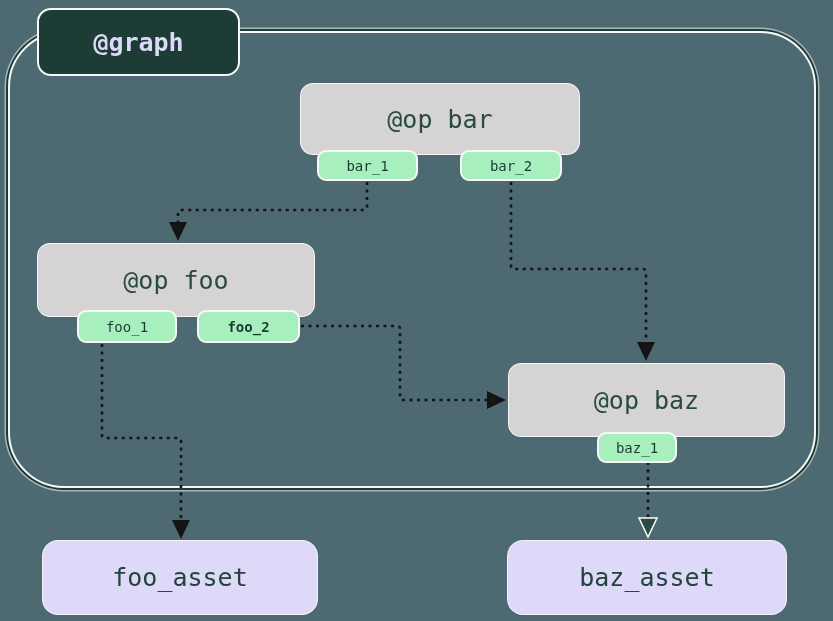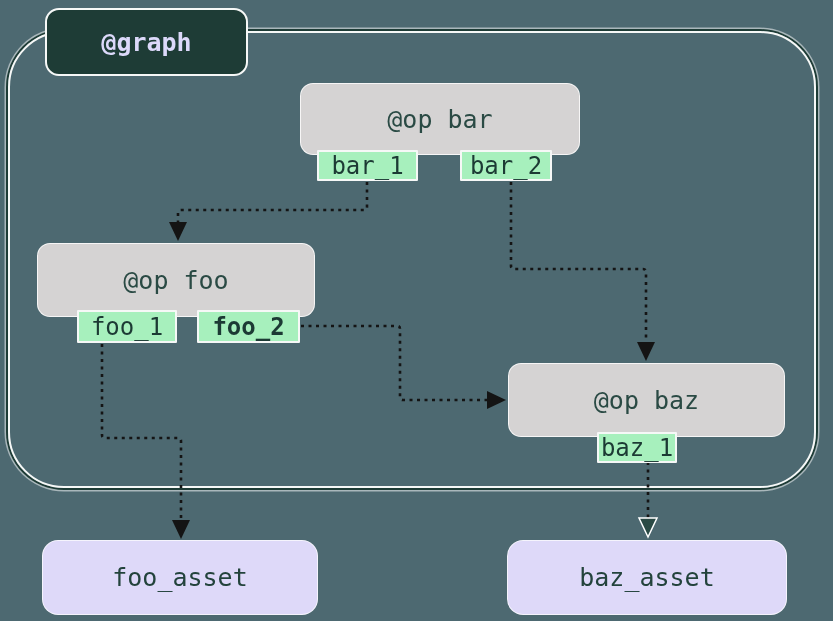--- a/index.html
+++ b/index.html
@@ -41,45 +41,44 @@
     position:absolute;
     left:37px;top:8px;width:203px;height:68px;
     background:var(--dark-green);
     border:2.5px solid var(--border-white);
     border-radius:14px;
     box-sizing:border-box;
     display:flex;align-items:center;justify-content:center;
     color:var(--label-text);
     font-size:25px;font-weight:bold;
     z-index:3;
-    margin-left:8px;
   }
   .op-node{
     position:absolute;
     z-index:3;
   }
   .op-box{
     position:absolute;left:0;top:0;right:0;
     background:var(--node-gray);
     border:1.5px solid rgba(255,255,255,0.8);
     border-radius:13px;
     box-sizing:border-box;
     display:flex;align-items:center;justify-content:center;
     color:var(--node-text);
     font-size:25px;font-weight:500;
   }
   .out-tab{
     position:absolute;
     background:var(--tab-green);
     border:2px solid var(--border-white);
-    border-radius:1px;
+    border-radius:9px;
     box-sizing:border-box;
     display:flex;align-items:center;justify-content:center;
     color:#1c3a34;
-    font-size:24px;
+    font-size:14px;
   }
   .asset-node{
     position:absolute;
     width:276px;height:75px;top:540px;
     background:var(--asset-lavender);
     border:1.5px solid rgba(255,255,255,0.7);
     border-radius:16px;
     box-sizing:border-box;
     display:flex;align-items:center;justify-content:center;
     color:#23433c;
@@ -118,21 +117,21 @@
 
     <path class="edge" d="M648 462 L648 519"></path>
     <polygon class="arrowhead-open" points="648,537 639,518 657,518"></polygon>
   </svg>
 
   <div class="graph-label">@graph</div>
 
   <div class="op-node" style="left:300px;top:83px;width:280px;height:113px;">
     <div class="op-box" style="height:72px;">@op bar</div>
     <div class="out-tab" style="left:17px;top:67px;width:101px;height:31px;">bar_1</div>
-    <div class="out-tab" style="left:160px;top:67px;width:92px;height:31px;">bar_2</div>
+    <div class="out-tab" style="left:160px;top:67px;width:102px;height:31px;">bar_2</div>
   </div>
 
   <div class="op-node" style="left:37px;top:243px;width:278px;height:115px;">
     <div class="op-box" style="height:74px;text-align:center;">@op foo</div>
     <div class="out-tab" style="left:15px;top:67px;width:100px;height:33px;margin-left:25px;">foo_1</div>
     <div class="out-tab" style="left:160px;top:67px;width:103px;height:33px;font-weight:bold;">foo_2</div>
   </div>
 
   <div class="op-node" style="left:508px;top:363px;width:277px;height:110px;">
     <div class="op-box" style="height:74px;">@op baz</div>

